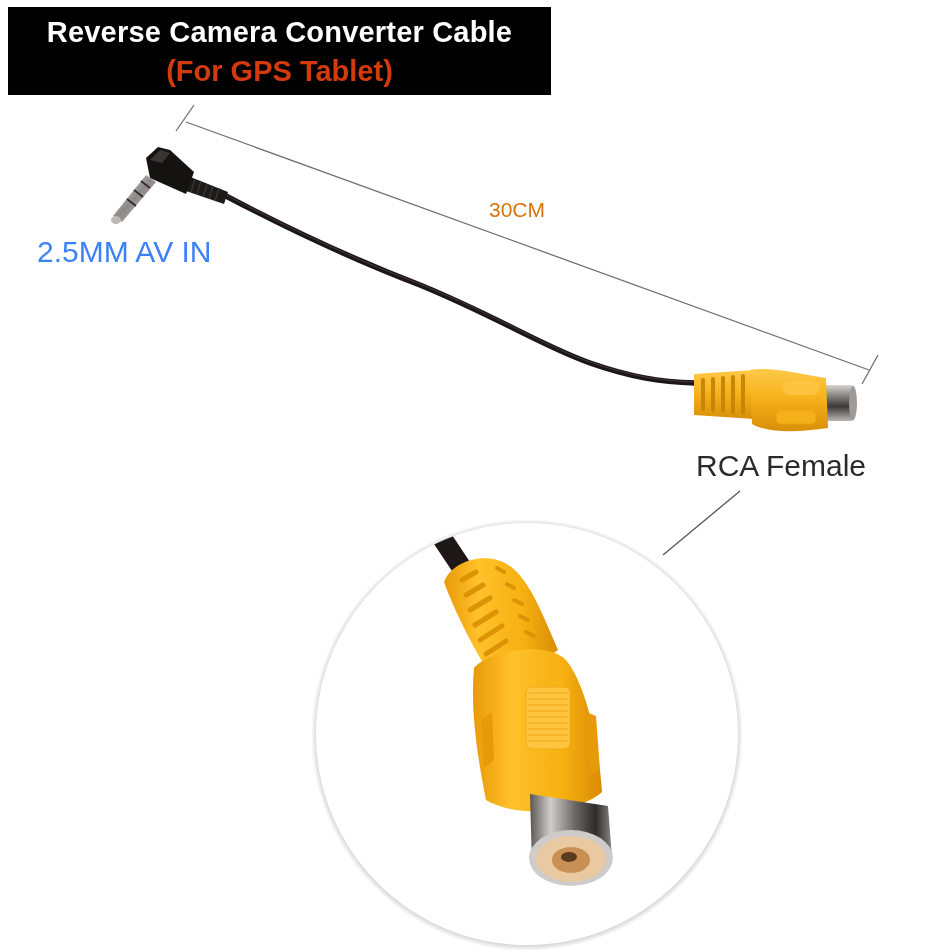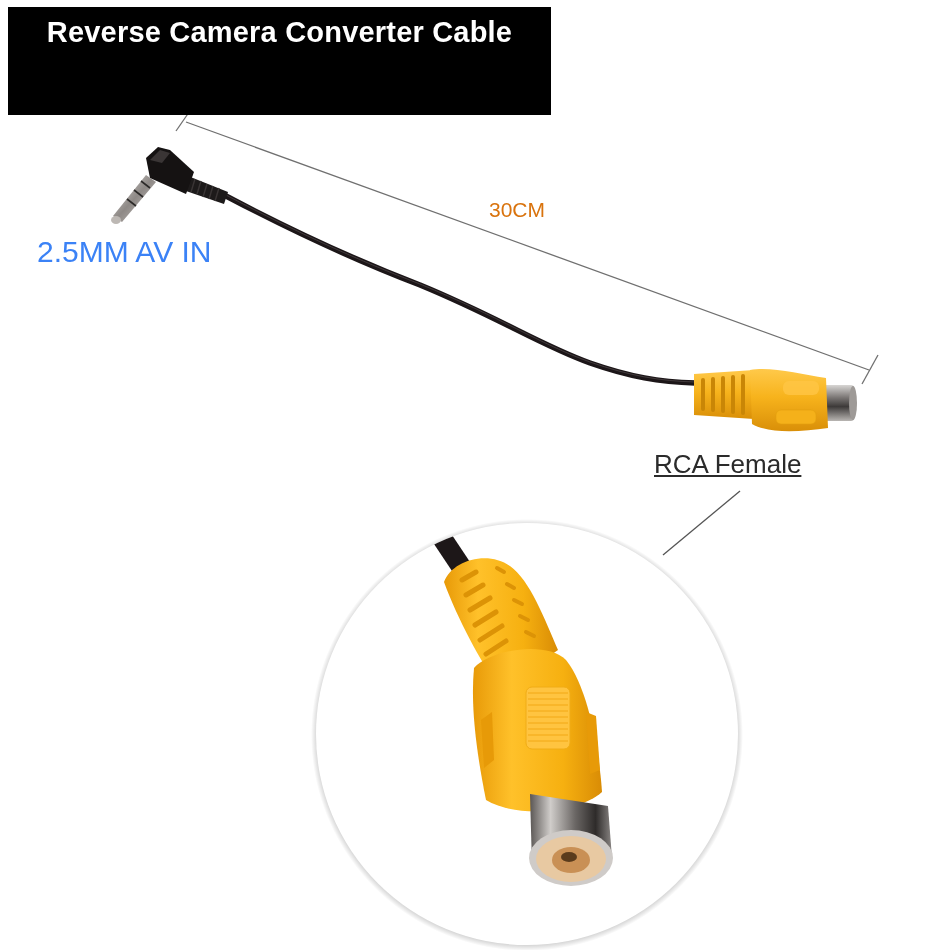--- a/index.html
+++ b/index.html
@@ -1,36 +1,36 @@
 <!DOCTYPE html>
 <html><head>
   <meta charset="utf-8">
   <style>
     html, body { margin: 0; padding: 0; background: #ffffff; }
     body { width: 950px; height: 950px; position: relative; overflow: hidden; font-family: "Liberation Sans", sans-serif; }
     .banner {
-      position: absolute; left: 8px; top: 7px; width: 543px; height: 108px;
+      position: absolute; left: 8px; top: 7px; width: 543px; height: 88px;
       background: #000000; box-sizing: border-box; text-align: center;
     }
     .banner .line1 {
       position: absolute; left: 0; right: 0; top: 9px;
       font-family: "Liberation Sans", sans-serif; font-weight: bold; font-size: 29px;
       color: #ffffff; letter-spacing: 0.2px; white-space: nowrap;
     }
     .banner .line2 {
       position: absolute; left: 0; right: 0; top: 48px;
       font-family: "Liberation Sans", sans-serif; font-weight: bold; font-size: 29px;
       white-space: nowrap;
     }
     .label {
       position: absolute; font-family: "Liberation Sans", sans-serif; white-space: nowrap;
     }
     .lbl-av { left: 37px; top: 235px; font-size: 30px; color: #3b82f6; }
     .lbl-len { left: 489px; top: 198px; font-size: 21px; }
-    .lbl-rca { left: 654px; top: 449px; font-size: 26px; color: #2b2b2b; text-decoration: underline; }
+    .lbl-rca { left: 696px; top: 449px; font-size: 30px; color: #2b2b2b; }
     svg.scene { position: absolute; left: 0; top: 0; }
   </style>
 </head>
 <body>
 
 <svg class="scene" width="950" height="950" viewBox="0 0 950 950">
   <defs>
     <radialGradient id="circleShadow" cx="50%" cy="50%" r="50%">
       <stop offset="94%" stop-color="#000" stop-opacity="0.35"></stop>
       <stop offset="100%" stop-color="#000" stop-opacity="0"></stop>
@@ -166,17 +166,18 @@
       <ellipse cx="571" cy="858" rx="42" ry="28" fill="#cfcbc8"></ellipse>
       <ellipse cx="571" cy="859" rx="35" ry="23" fill="#e8c9a2"></ellipse>
       <ellipse cx="571" cy="860" rx="19" ry="13" fill="#c99055"></ellipse>
       <ellipse cx="569" cy="857" rx="8" ry="5" fill="#5a3b1c"></ellipse>
     </g>
   </g>
 </svg>
 
 <div class="banner">
   <div class="line1">Reverse Camera Converter Cable</div>
+  <div class="line2" style="color:#d33a0c;">(For GPS Tablet)</div>
 </div>
 
 <div class="label lbl-av">2.5MM AV IN</div>
 <div class="label lbl-len" style="color:#d9730d;">30CM</div>
 <div class="label lbl-rca">RCA Female</div>
 
 </body></html>

